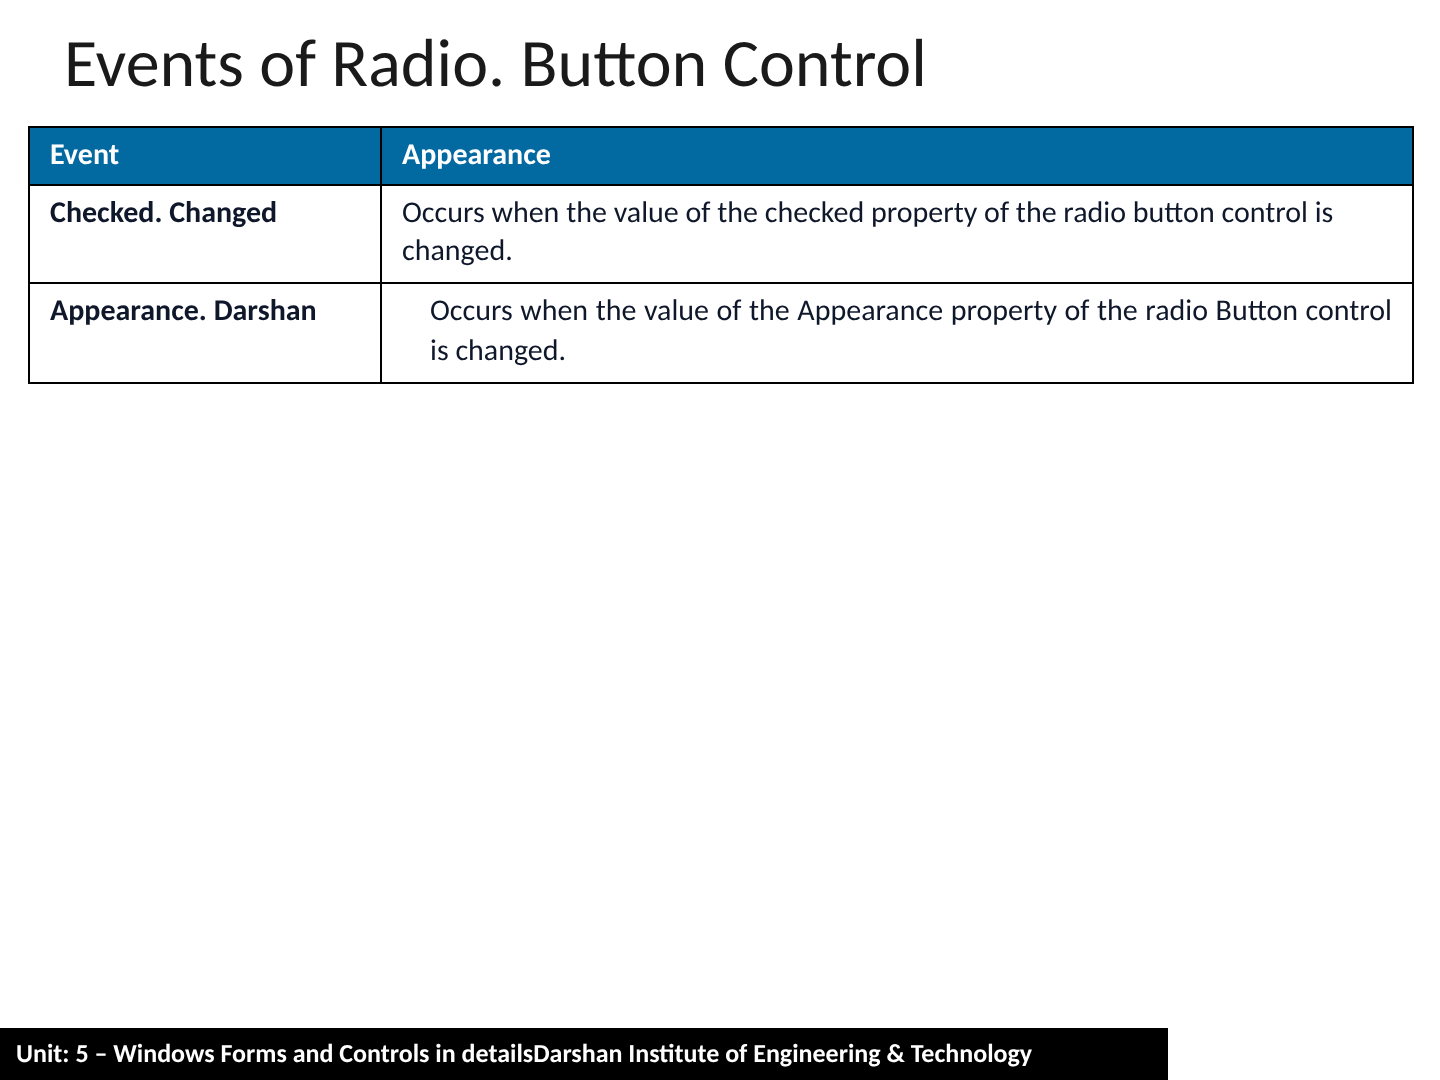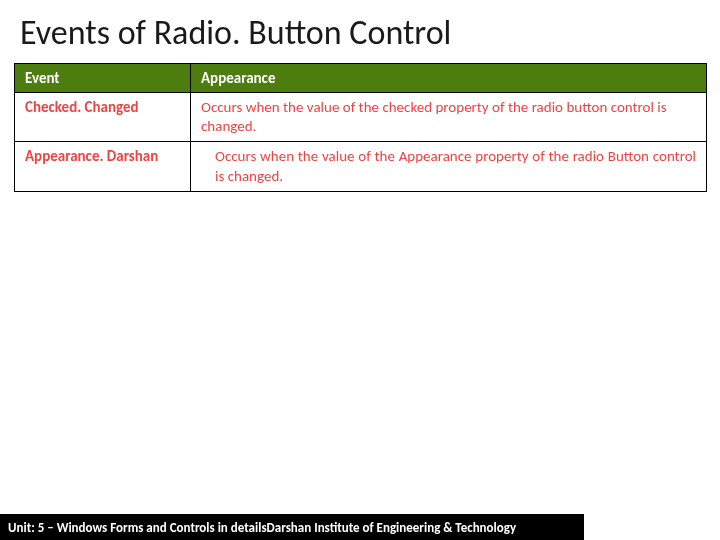--- a/index.html
+++ b/index.html
@@ -2,43 +2,43 @@
 <html><head>
 <meta charset="utf-8">
 <style>
   * { box-sizing: border-box; margin: 0; padding: 0; }
   html, body { width: 720px; height: 540px; font-family: Calibri, Arial, sans-serif; background: #fff; }
   .slide { width: 720px; height: 540px; position: relative; background: #fff; }
   .title {
     font-size: 34px;
     font-weight: 400;
     color: #1a1a1a;
-    padding: 12px 0 10px 20px;
+    padding: 12px 0 10px 32px;
   }
   .table {
     width: 692px;
     margin: 0 14px;
     border-collapse: collapse;
     table-layout: fixed;
   }
   .table col.col1 { width: 176px; }
   .table col.col2 { width: 516px; }
   .table th {
-    background: #4d7c0f;
+    background: #0369a1;
     color: #fff;
     font-weight: 700;
     font-size: 15px;
     text-align: left;
     padding: 5px 10px;
     border: 1px solid #000;
   }
   .table td {
     border: 1px solid #000;
     font-size: 15px;
-    color: #ef4444;
+    color: #0f172a;
     padding: 5px 10px;
     vertical-align: top;
     line-height: 1.28;
   }
   .table td.evname { font-weight: 700; }
   .table td.desc-justify { text-align: justify; padding-left: 24px; }
   .footer {
     position: absolute;
     left: 0;
     bottom: 0;

